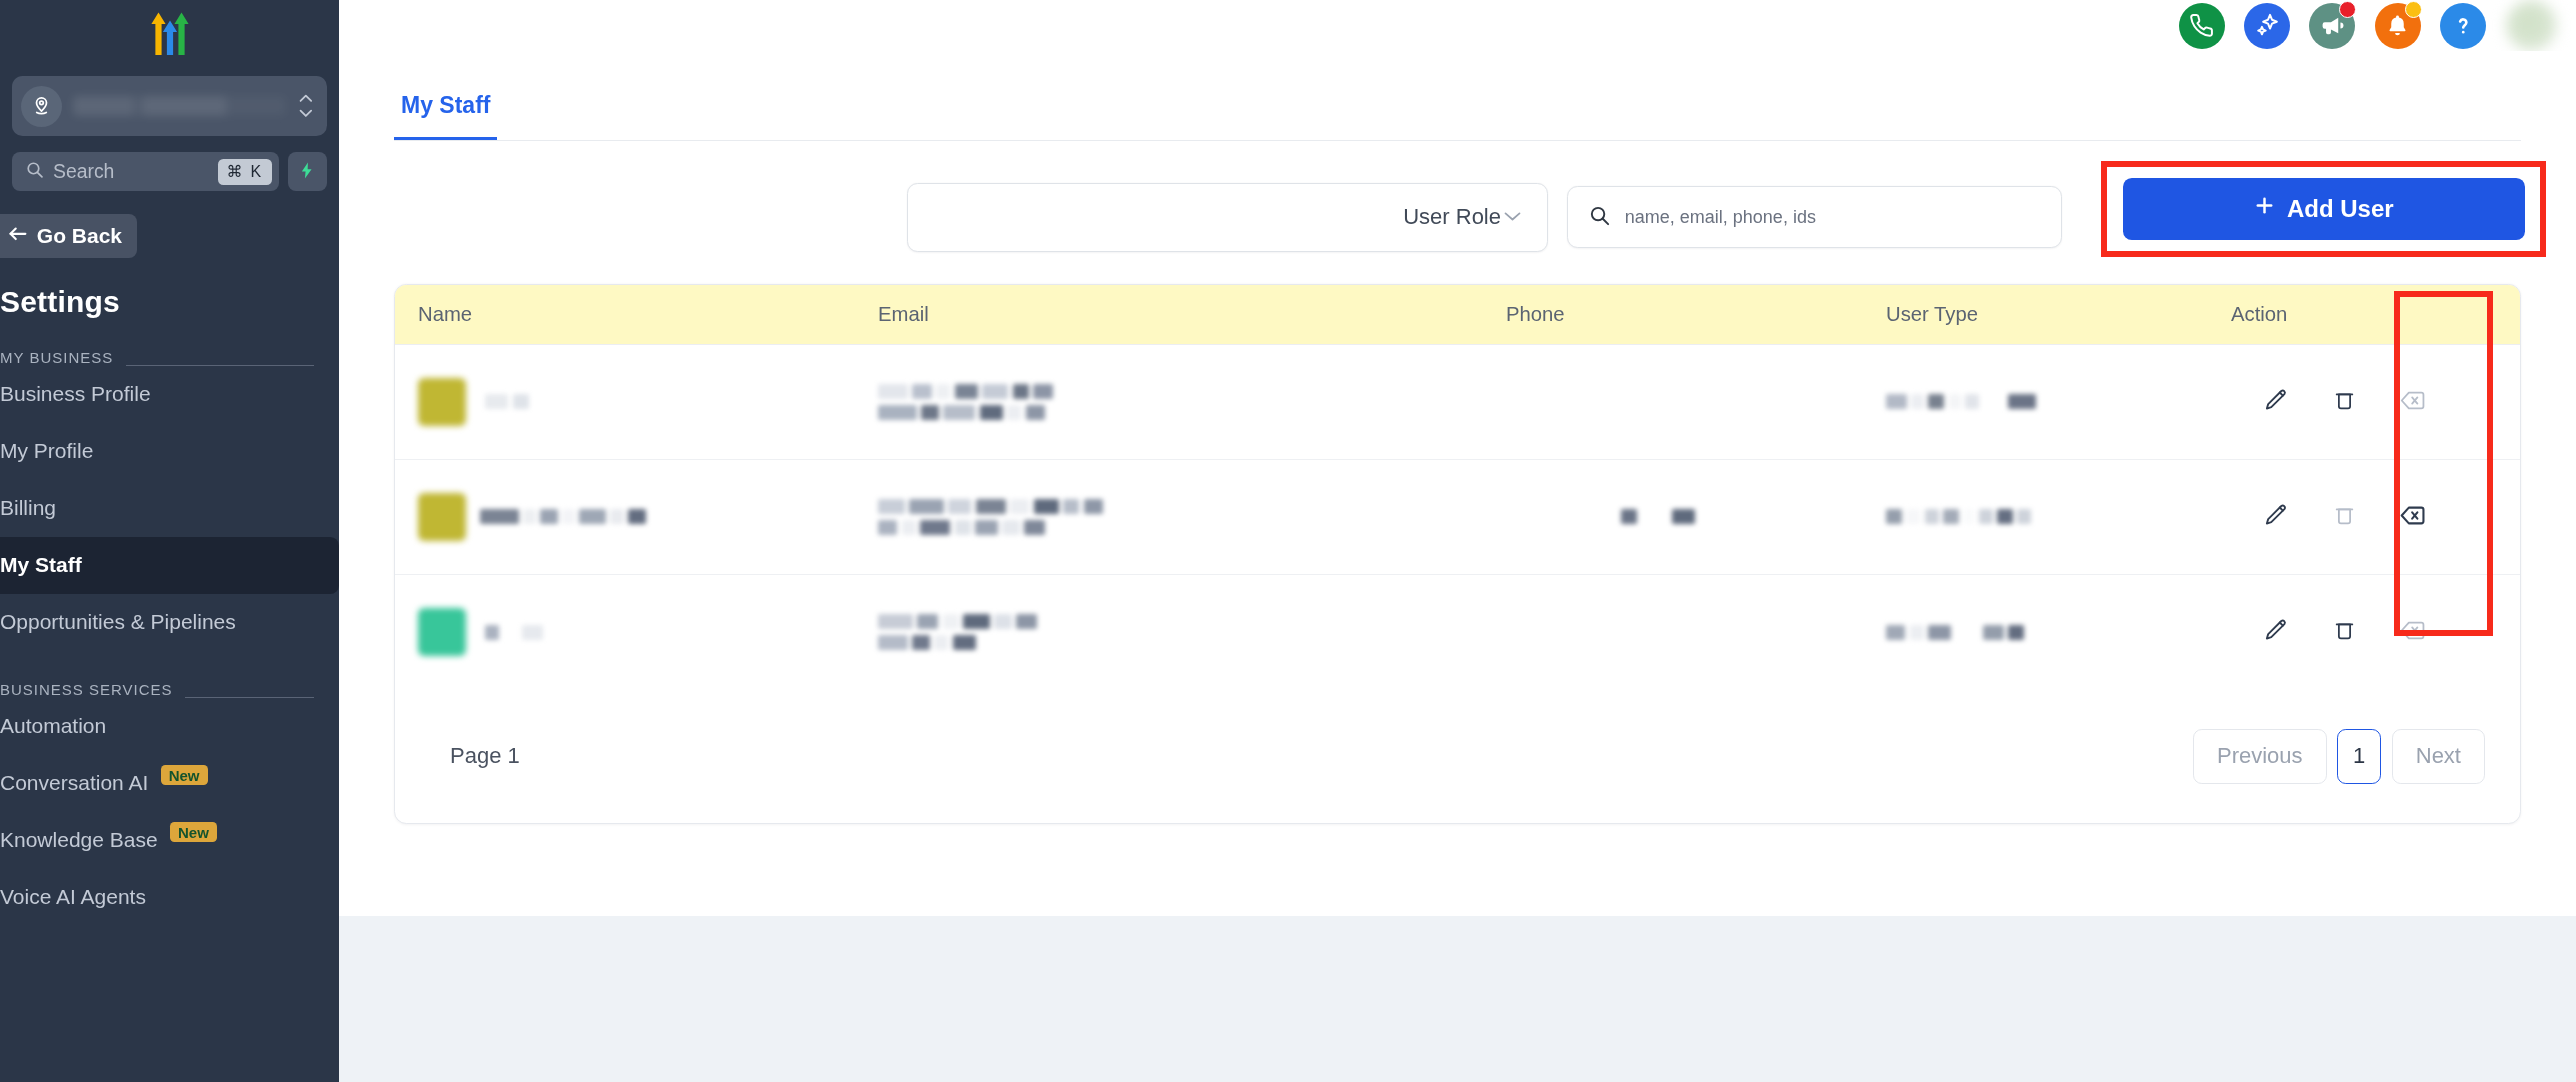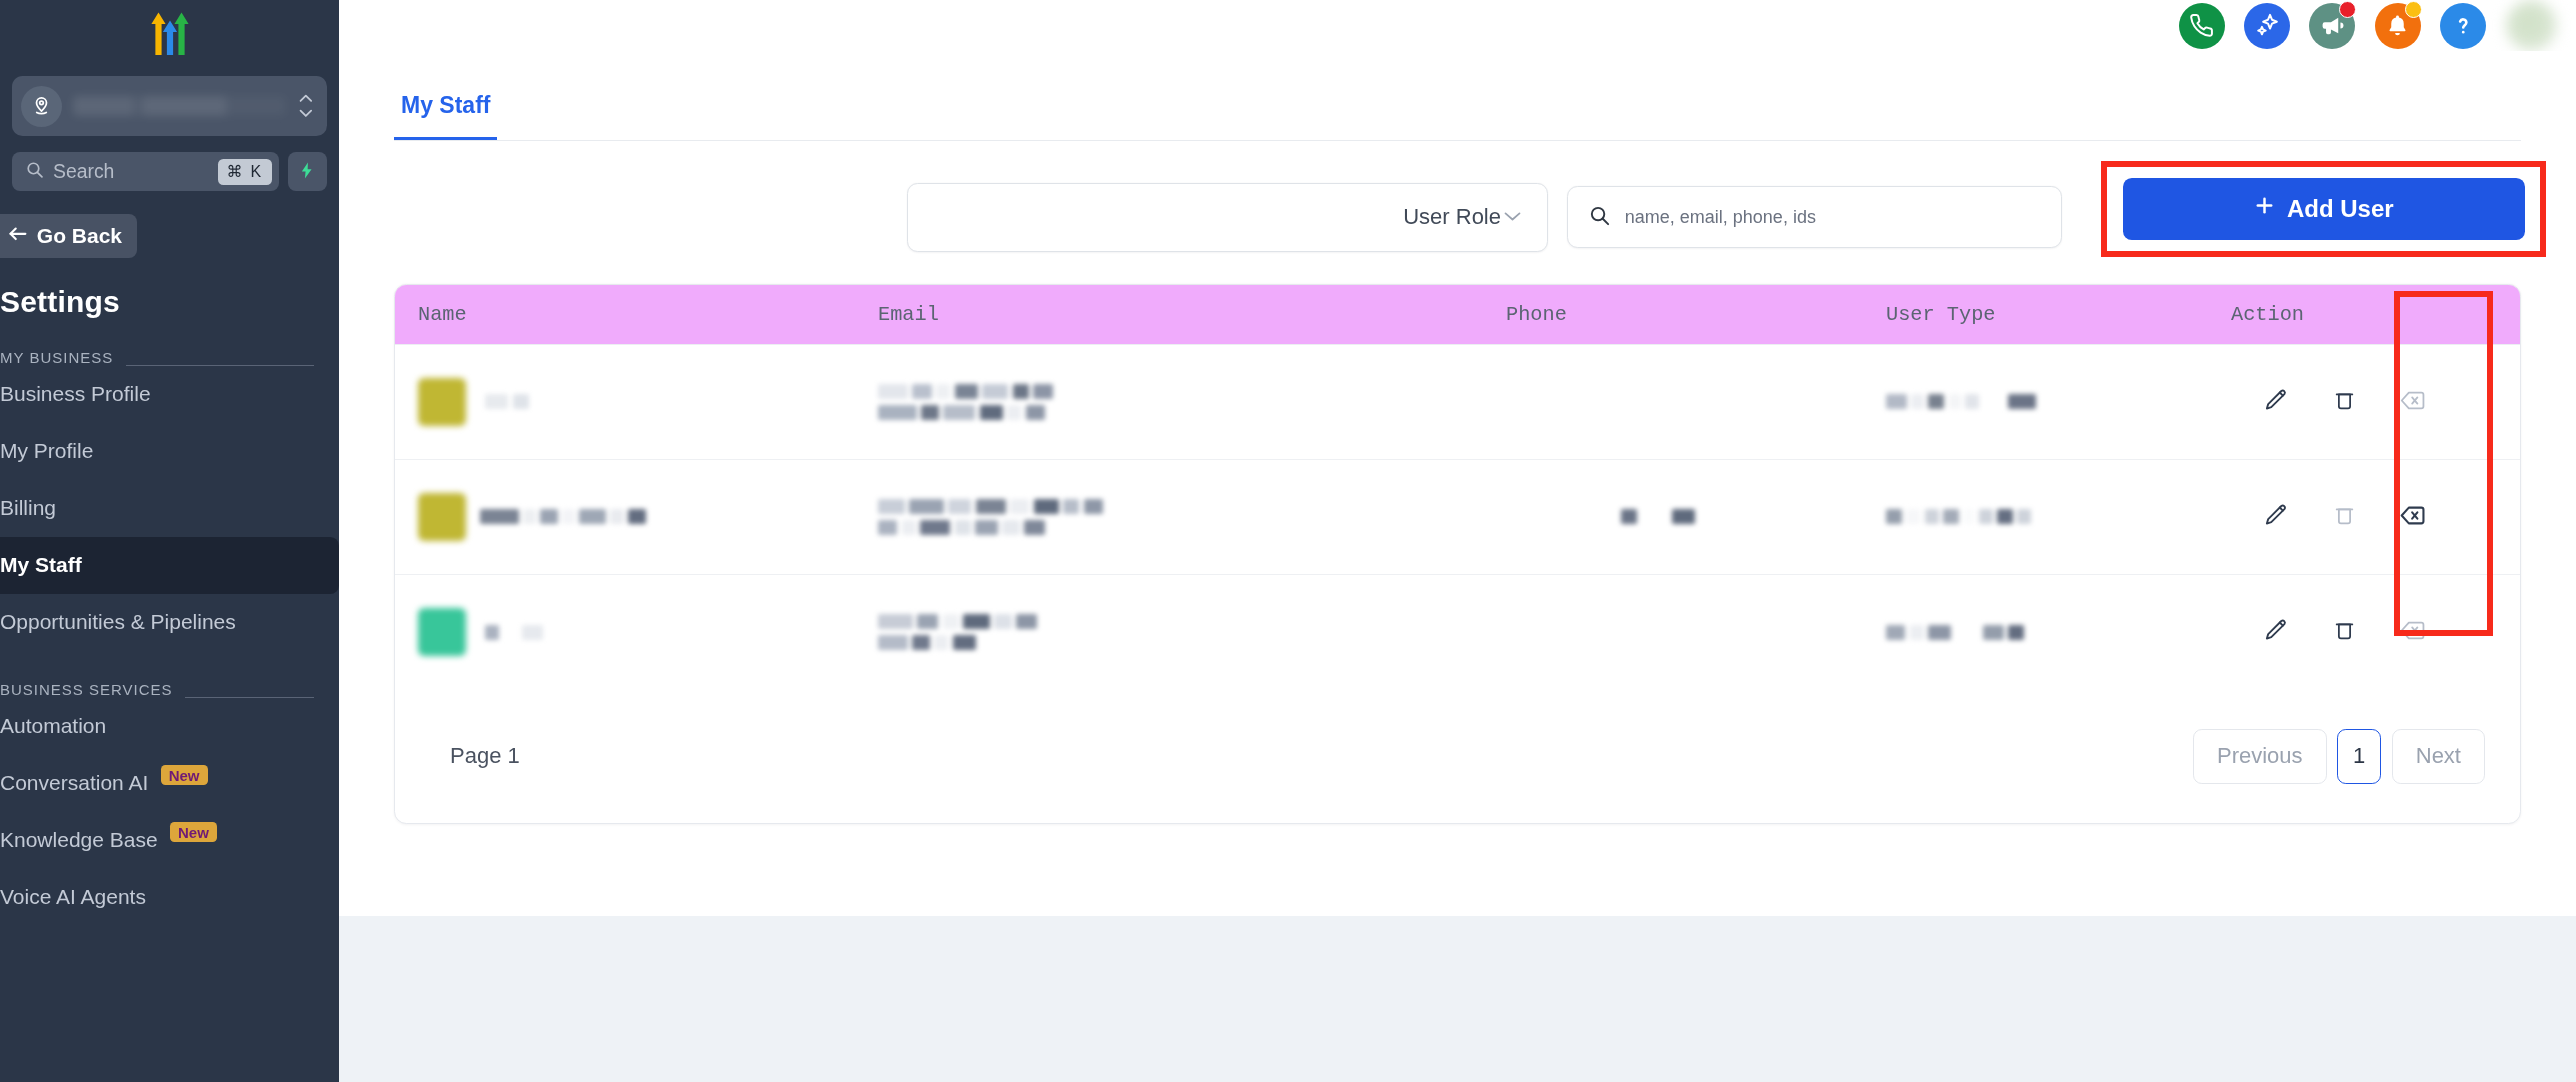--- a/index.html
+++ b/index.html
@@ -132,21 +132,21 @@
     border-radius: 0 8.8px 8.8px 0;
     gap: 12.4px;
   }
   .nav-item.active {
     background: #1c2433;
     color: #ffffff;
     font-weight: bold;
   }
   .badge-new {
     background: #dda63b;
-    color: #701a75;
+    color: #14532d;
     font-size: 15px;
     font-weight: bold;
     border-radius: 4.4px;
     padding: 2.7px 8px;
     line-height: 1;
     position: relative;
     top: -8px;
   }
 
   
@@ -257,23 +257,22 @@
     border: 0.9px solid #e6e9ee;
     border-radius: 12.4px;
     background: #ffffff;
     box-shadow: 0 0.9px 2.7px rgba(16,24,40,.05);
     overflow: hidden;
     position: relative;
   }
   .t-row { display: flex; align-items: center; }
   .thead {
     height: 60px;
-    background: #f0abfc;
+    background: #fef9c3;
     border-bottom: 0.9px solid #eceef2;
-    font-family: Liberation Mono, monospace;
   }
   .th {
     font-size: 20.3px; color: #5b6472;
     padding-left: 23px;
   }
   .col-name   { width: 460px; flex: 0 0 460px; }
   .col-email  { width: 628px; flex: 0 0 628px; }
   .col-phone  { width: 380px; flex: 0 0 380px; }
   .col-type   { width: 345px; flex: 0 0 345px; }
   .col-action { flex: 1 1 auto; }

